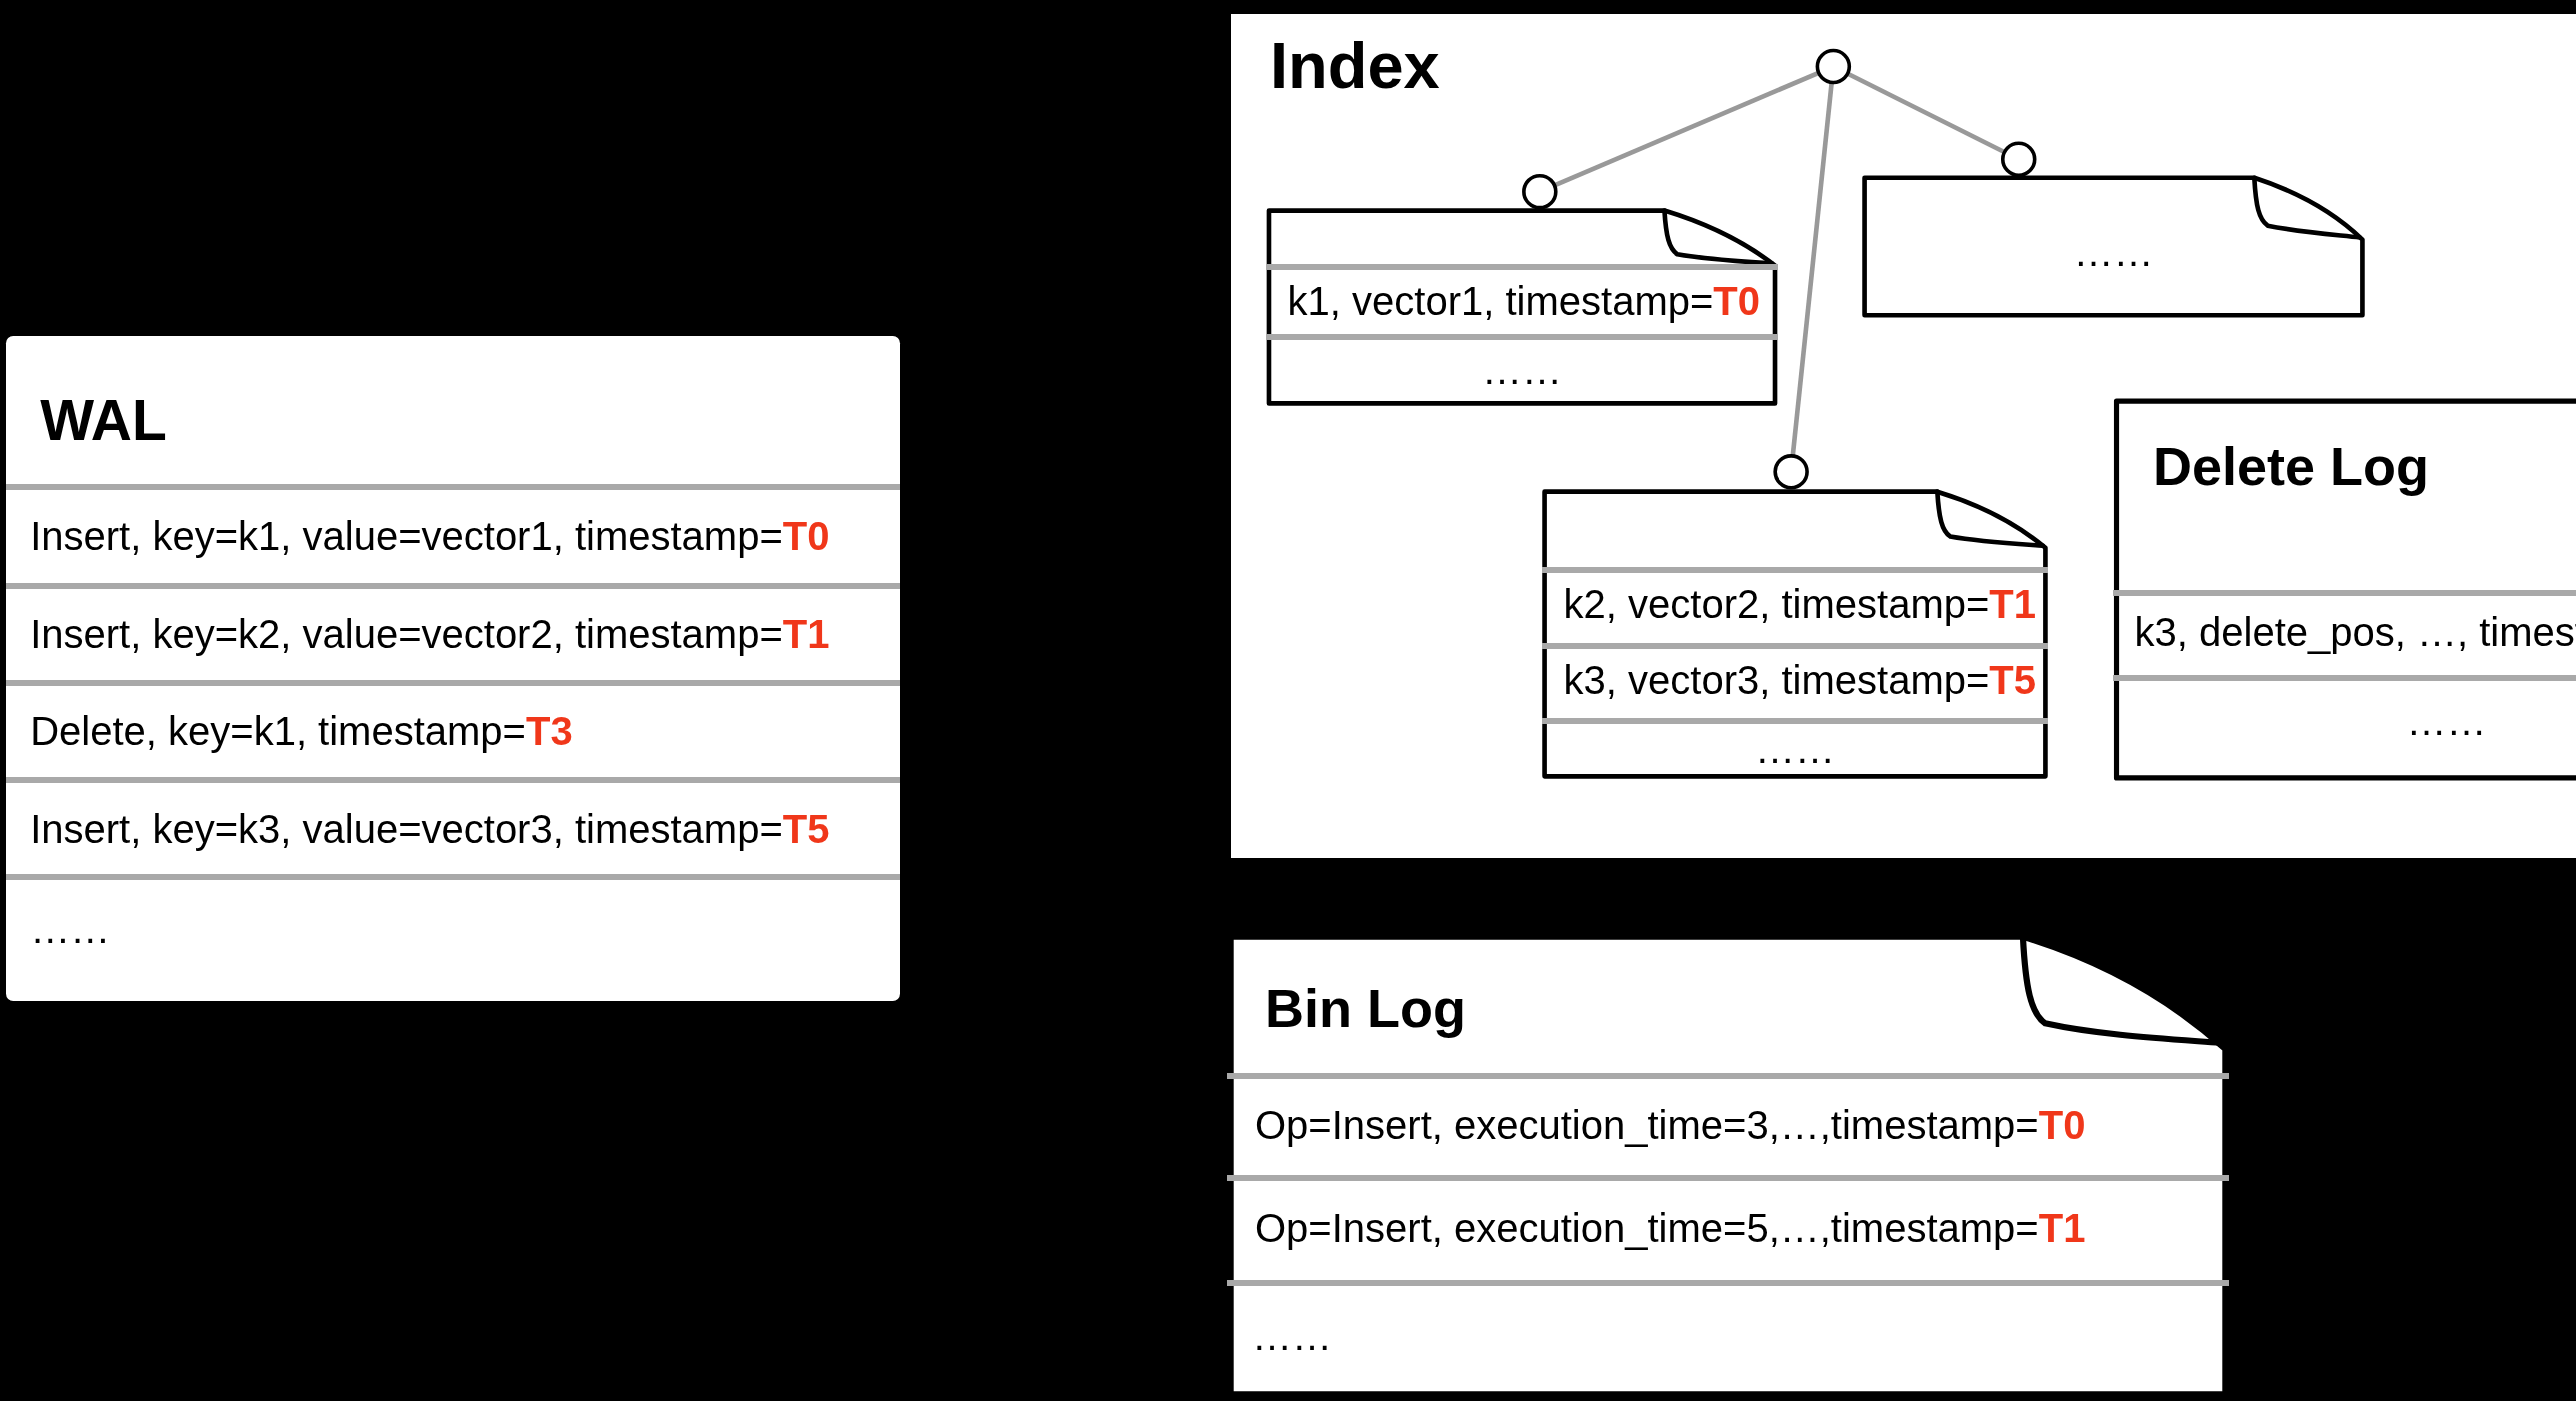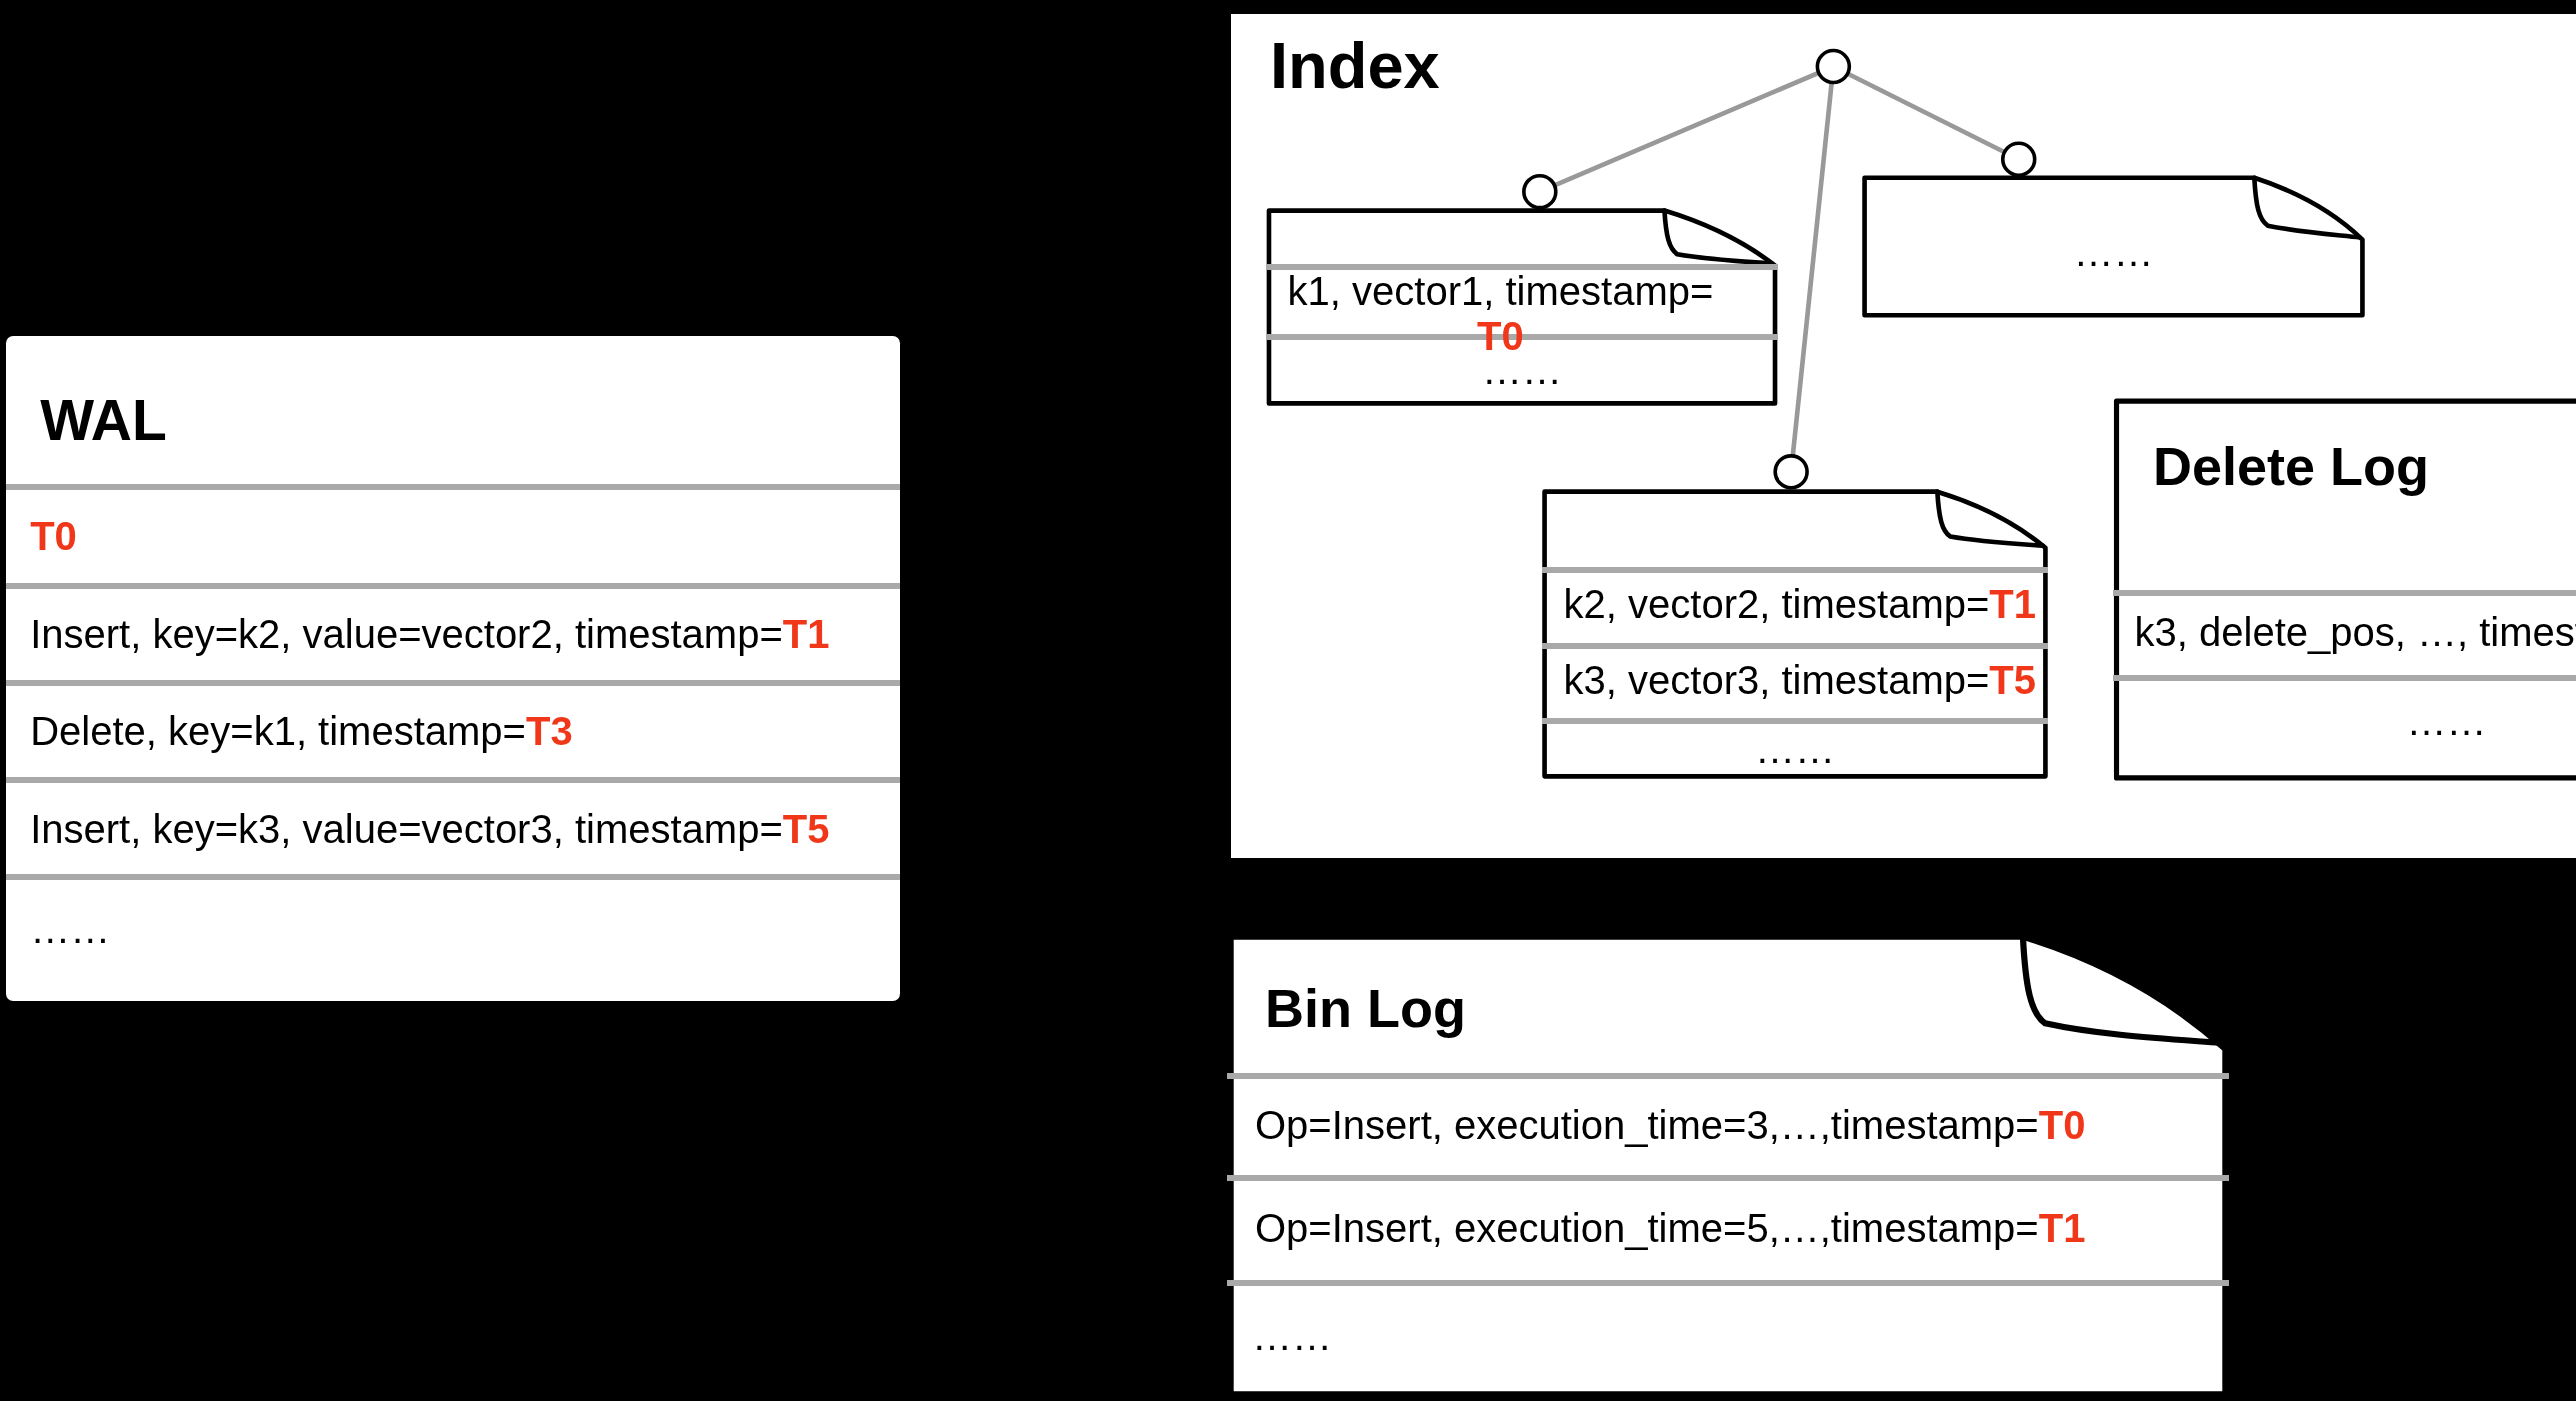--- a/index.html
+++ b/index.html
@@ -24,20 +24,21 @@
   <div class="panel" style="left:6.2px;top:336px;width:894px;height:665px;border-radius:7.2px;">
     <div class="title" style="left:34px;top:23px;font-size:57px;margin-top:33px;">WAL</div>
 
     <div class="divider" style="top:148px;"></div>
     <div class="divider" style="top:247px;"></div>
     <div class="divider" style="top:344px;"></div>
     <div class="divider" style="top:441px;"></div>
     <div class="divider" style="top:538px;"></div>
 
     <div class="row" style="left:24px;top:154px;height:93px;">
+      <span>Insert, key=k1, value=vector1, timestamp=</span>
         <span class="ts">T0</span>
     </div>
     <div class="row" style="left:24px;top:253px;height:91px;text-align:center;">
       <span>Insert, key=k2, value=vector2, timestamp=</span>
         <span class="ts">T1</span>
     </div>
     <div class="row" style="left:24px;top:350px;height:91px;">
       <span>Delete, key=k1, timestamp=</span>
         <span class="ts">T3</span>
     </div>
@@ -54,21 +55,21 @@
     <div class="title" style="left:39px;top:18.5px;font-size:65px;">Index</div>
 
     <div class="doc" style="left:35px;top:194px;width:512px;height:198px;">
       <svg class="docsvg" width="512" height="198" viewBox="0 0 994 385">
         <path d="M 5,5 L 774,5 C 856,30 925,62 989,112 L 989,380 L 5,380 Z" fill="#ffffff" stroke="#000000" stroke-width="9" stroke-linejoin="round"></path>
         <path d="M 774,5 C 777,55 783,79 799,90 C 856,100 925,104 983,108" fill="none" stroke="#000000" stroke-width="9" stroke-linecap="round"></path>
       </svg>
       <div class="inner">
         <div class="divider" style="top:56px;height:5.2px;"></div>
         <div class="divider" style="top:126px;height:5.2px;"></div>
-        <div class="row" style="left:21.6px;top:61px;height:64px;flex-direction:column;">
+        <div class="row" style="left:21.6px;top:61px;height:64px;">
           <span>k1, vector1, timestamp=</span>
             <span class="ts">T0</span>
         </div>
         <div class="row centered" style="left:0;width:100%;top:131px;height:62px;">
           <span>……</span>
         </div>
       </div>
     </div>
 
     <div class="doc" style="left:631px;top:161px;width:503px;height:143px;">

